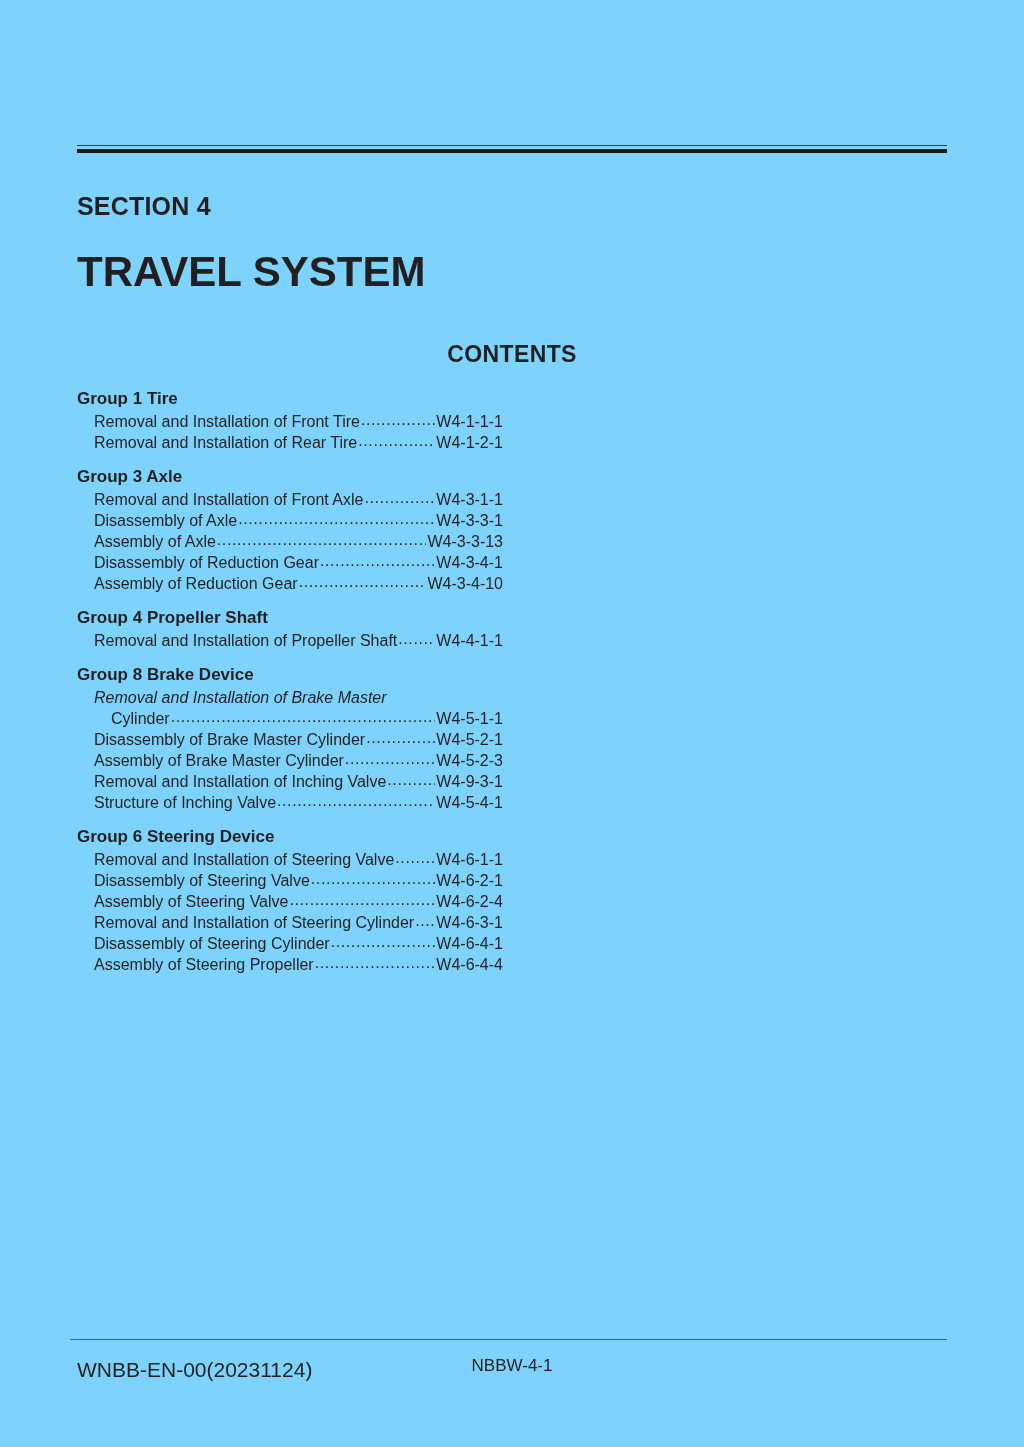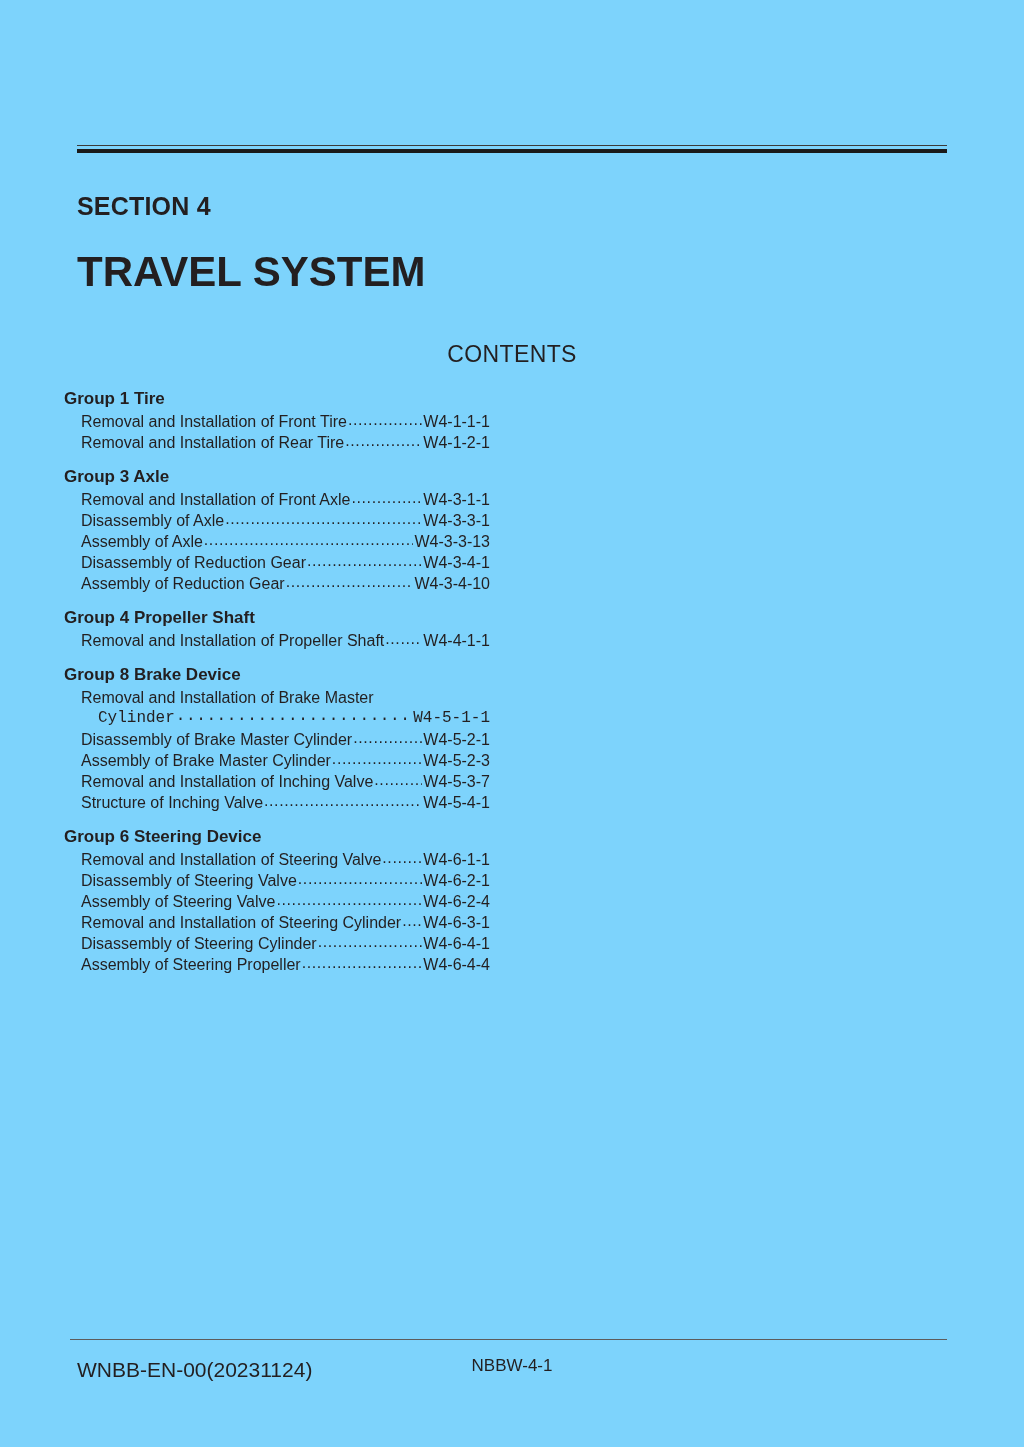--- a/index.html
+++ b/index.html
@@ -65,29 +65,29 @@
     color: #231f20;
     white-space: nowrap;
   }
   .contents-heading {
     position: absolute;
     left: 0;
     top: 341px;
     width: 1024px;
     text-align: center;
     font-size: 23px;
-    font-weight: normal;
+    font-weight: bold;
     letter-spacing: 0.4px;
     color: #231f20;
   }
 
   
   .toc {
     position: absolute;
-    left: 64px;
+    left: 77px;
     top: 388px;
     width: 426px;
   }
   .group {
     margin-bottom: 0;
   }
   .group + .group {
     margin-top: 13px;
   }
   .group-title {
@@ -101,21 +101,20 @@
     display: flex;
     align-items: baseline;
     font-size: 16px;
     line-height: 21px;
     color: #231f20;
     padding-left: 17px;
     white-space: nowrap;
   }
   .entry.indented {
     padding-left: 34px;
-    font-family: Liberation Mono, monospace;
   }
   .entry-label {
     flex: 0 0 auto;
   }
   .entry-leader {
     flex: 1 1 auto;
     overflow: hidden;
     margin: 0 1px;
     position: relative;
     top: -2px;
@@ -133,20 +132,21 @@
   .entry-page {
     flex: 0 0 auto;
     text-align: right;
   }
   .entry-wrap-first {
     font-size: 16px;
     line-height: 21px;
     padding-left: 17px;
     color: #231f20;
     white-space: nowrap;
+    font-style: italic;
   }
 
   
   .footer-rule {
     position: absolute;
     left: 70px;
     top: 1339px;
     width: 877px;
     height: 1px;
     background: #5c5c5c;
@@ -249,21 +249,21 @@
           <span class="entry-page">W4-5-2-1</span>
         </div>
         <div class="entry">
           <span class="entry-label">Assembly of Brake Master Cylinder</span>
           <span class="entry-leader"></span>
           <span class="entry-page">W4-5-2-3</span>
         </div>
         <div class="entry">
           <span class="entry-label">Removal and Installation of Inching Valve</span>
           <span class="entry-leader"></span>
-          <span class="entry-page">W4-5-3-7</span>
+          <span class="entry-page">W4-9-3-1</span>
         </div>
         <div class="entry">
           <span class="entry-label">Structure of Inching Valve</span>
           <span class="entry-leader"></span>
           <span class="entry-page">W4-5-4-1</span>
         </div>
       </div>
       <div class="group">
         <div class="group-title">Group 6 Steering Device</div>
         <div class="entry">

